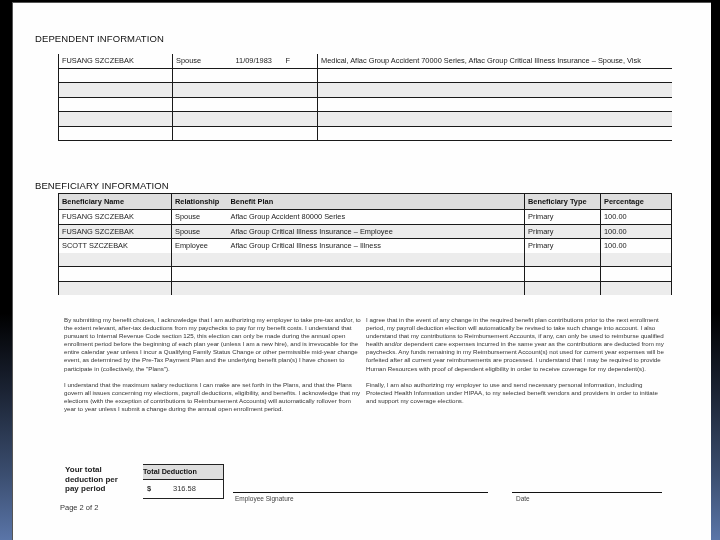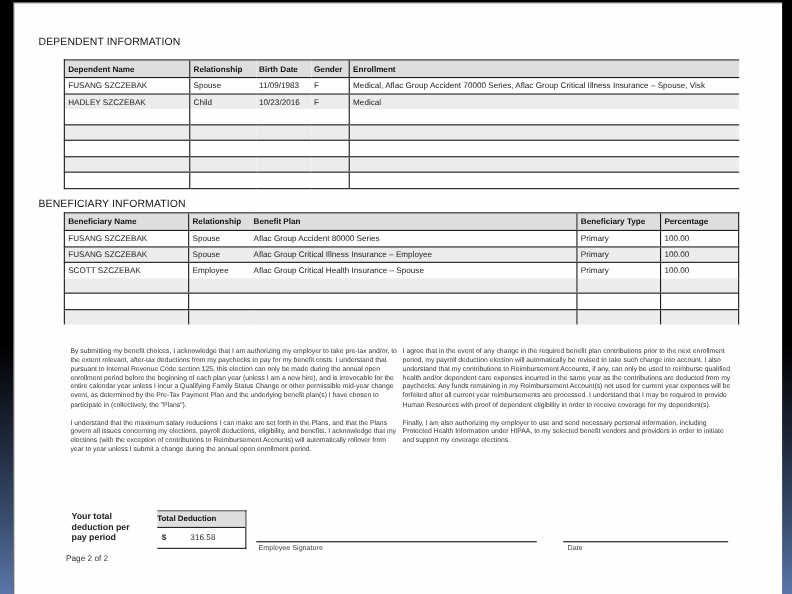--- a/index.html
+++ b/index.html
@@ -59,40 +59,26 @@
   <div class="section-title" style="left:22px; top:30px;">DEPENDENT INFORMATION</div>
   <table class="grid" style="left:45px; top:51px; width:613px;">
     <colgroup>
         <col style="width:114px">
         <col style="width:60px">
         <col style="width:50px">
         <col style="width:35px">
         <col style="width:354px">
       </colgroup>
     <tbody>
-        <tr>
-      <th class="vl">Dependent Name</th>
-      <th class="vl">Relationship</th>
-      <th>Birth Date</th>
-      <th>Gender</th>
-      <th class="vl">Enrollment</th>
-    </tr>
     <tr>
       <td class="vl">FUSANG SZCZEBAK</td>
       <td class="vl">Spouse</td>
       <td>11/09/1983</td>
       <td>F</td>
       <td class="vl">Medical, Aflac Group Accident 70000 Series, Aflac Group Critical Illness Insurance – Spouse, Visk</td>
-    </tr>
-    <tr class="alt">
-      <td class="vl noline">HADLEY SZCZEBAK</td>
-      <td class="vl noline">Child</td>
-      <td class="noline">10/23/2016</td>
-      <td class="noline">F</td>
-      <td class="vl noline">Medical</td>
     </tr>
     <tr>
       <td class="vl"></td>
           <td class="vl"></td>
           <td></td>
           <td></td>
           <td class="vl"></td>
     </tr>
     <tr class="alt">
       <td class="vl"></td>
@@ -152,21 +138,21 @@
     <tr class="alt">
       <td class="vl">FUSANG SZCZEBAK</td>
       <td class="vl">Spouse</td>
       <td>Aflac Group Critical Illness Insurance – Employee</td>
       <td class="vl">Primary</td>
       <td class="vl vr">100.00</td>
     </tr>
     <tr>
       <td class="vl noline">SCOTT SZCZEBAK</td>
       <td class="vl noline">Employee</td>
-      <td class="noline">Aflac Group Critical Health Insurance – Spouse</td>
+      <td class="noline">Aflac Group Critical Illness Insurance – Illness</td>
       <td class="vl noline">Primary</td>
       <td class="vl vr noline">100.00</td>
     </tr>
     <tr class="alt">
       <td class="vl"></td>
           <td class="vl"></td>
           <td></td>
           <td class="vl"></td>
           <td class="vl vr"></td>
     </tr>

